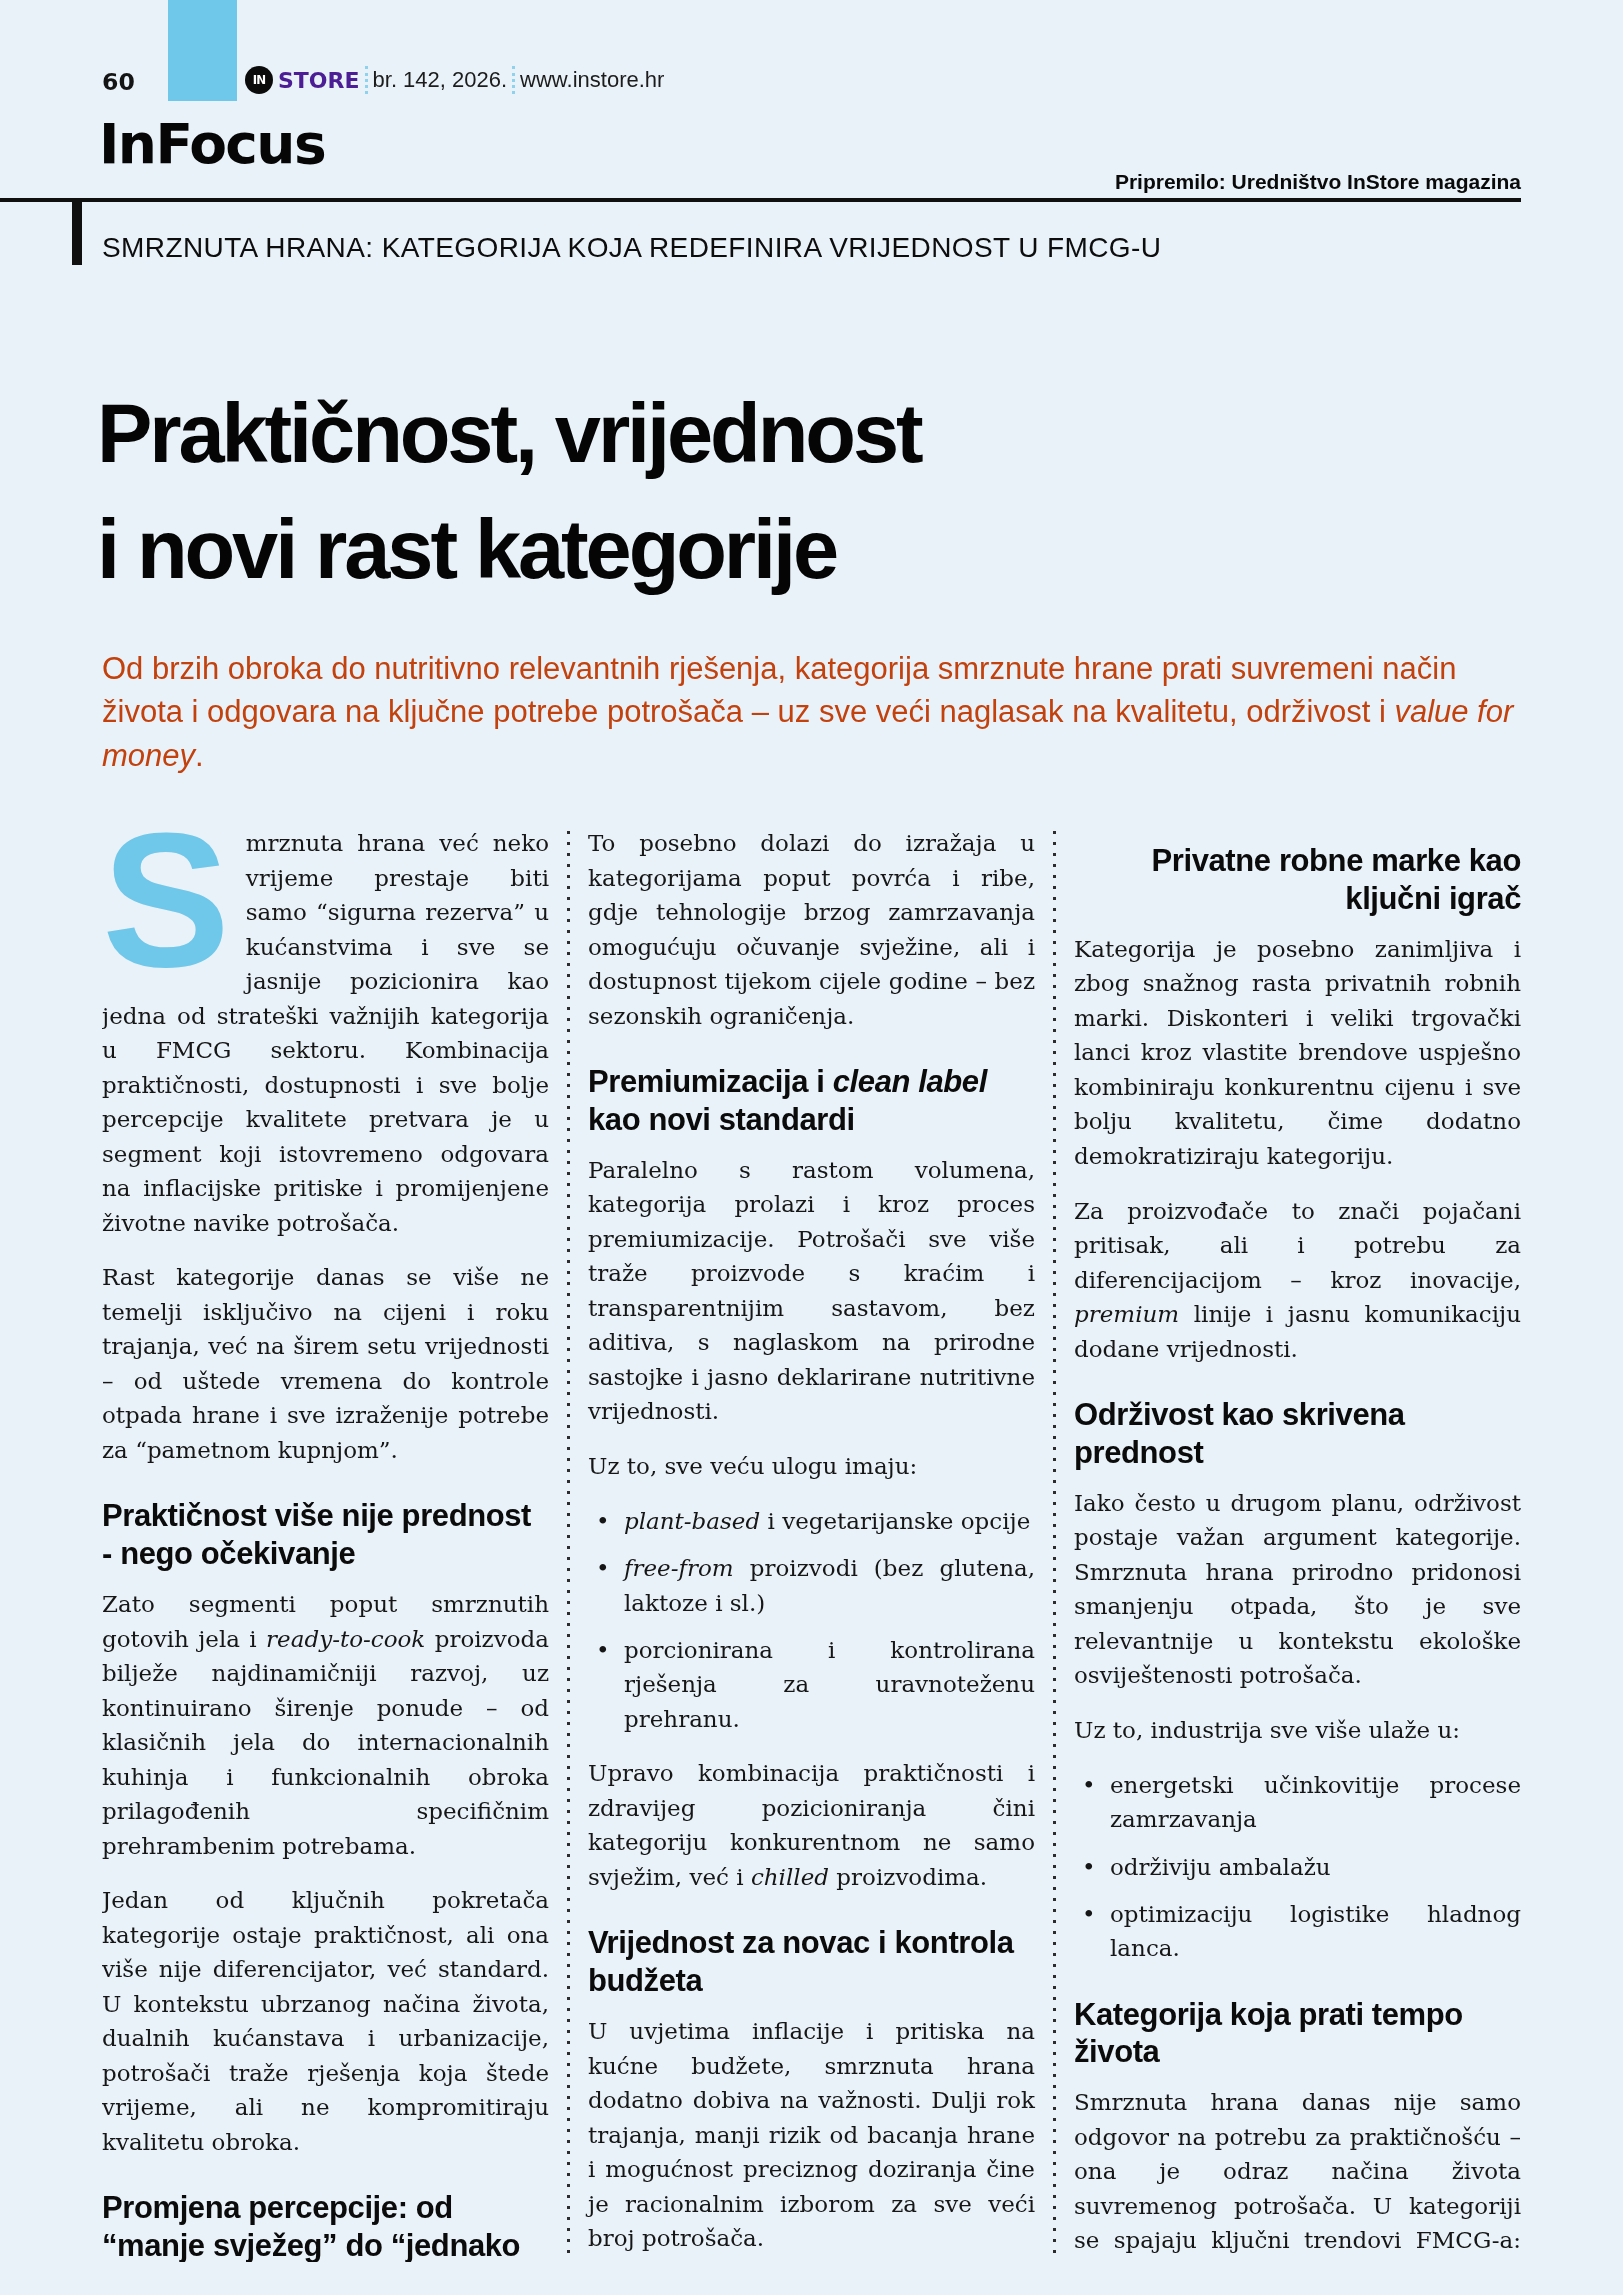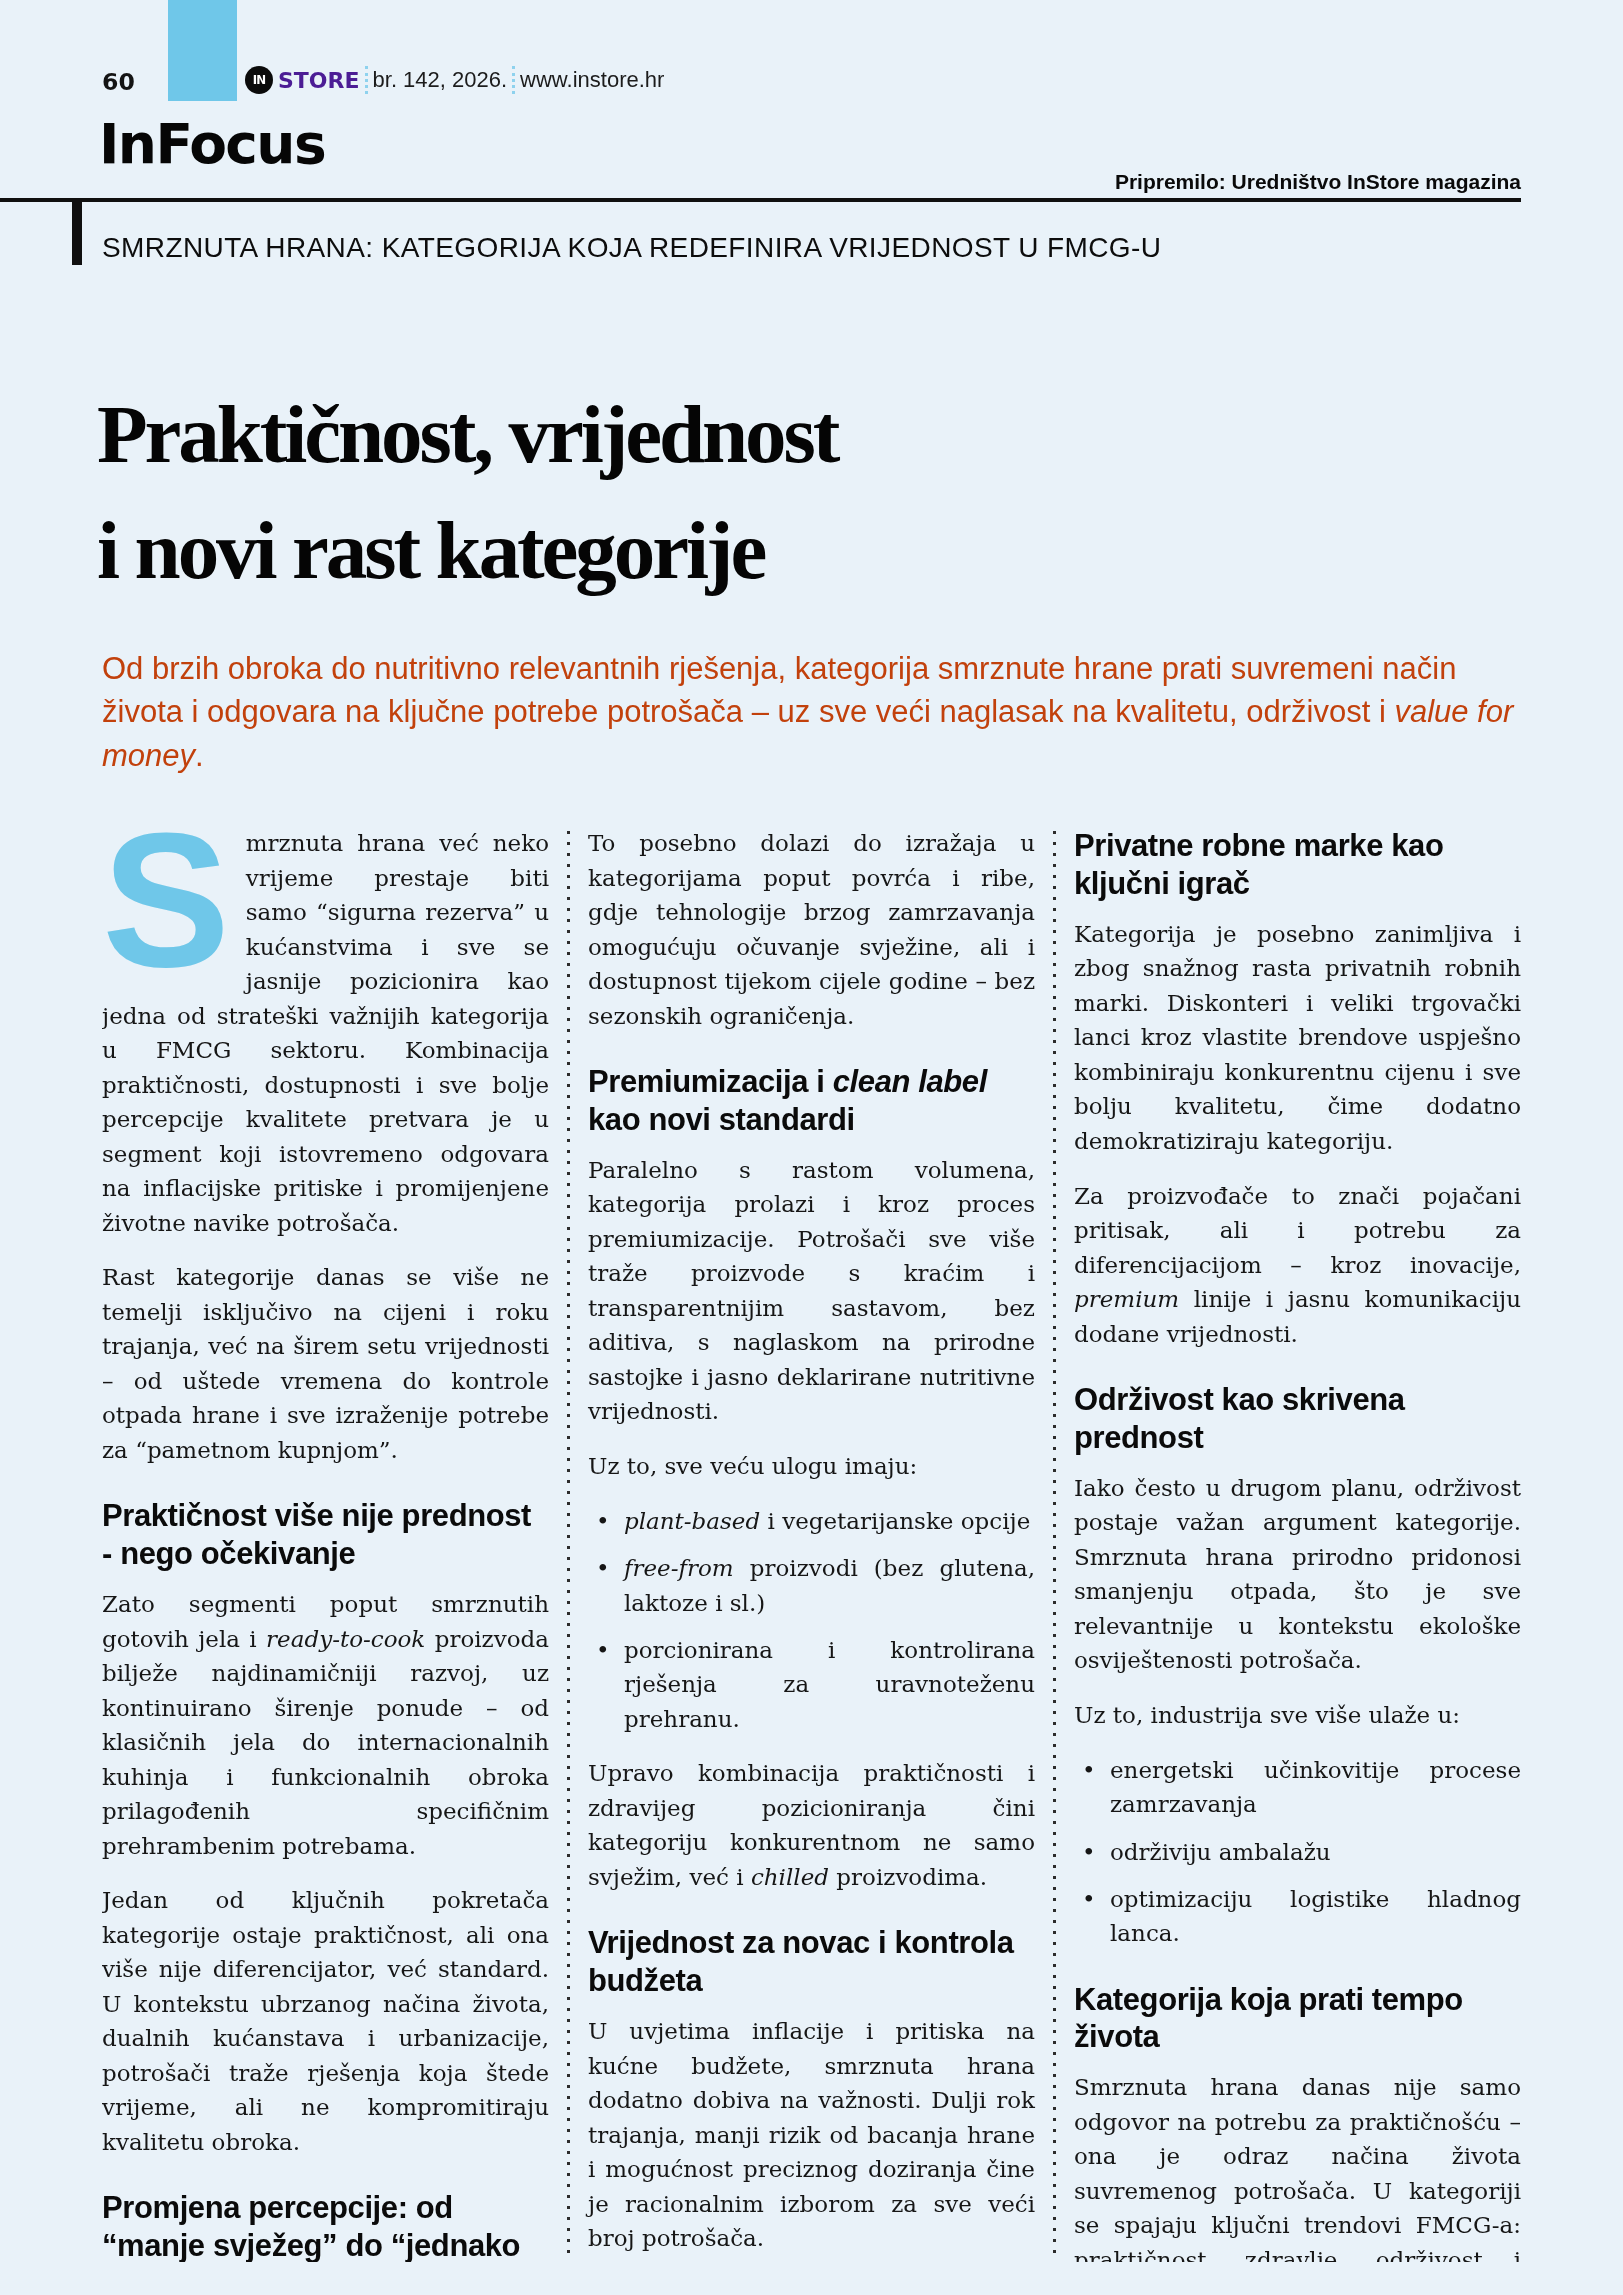--- a/index.html
+++ b/index.html
@@ -21,41 +21,41 @@
   .logo-store{font-family:"DejaVu Sans",sans-serif;font-weight:bold;font-size:22px;letter-spacing:0px;color:#4c1d95;}
   .dot-sep{width:0;height:28px;border-left:3.1px dotted #8ed2ee;}
   .issue,.website{font-size:22px;color:#1c1c1c;}
   .section-title{position:absolute;left:99px;top:112px;font-family:"DejaVu Sans",sans-serif;
     font-weight:bold;font-size:55px;letter-spacing:-1.6px;color:#060606;}
   .byline{position:absolute;right:102px;top:170px;font-weight:bold;font-size:21px;color:#0a0a0a;}
   .top-rule{position:absolute;left:0;top:198px;width:1521px;height:3.9px;background:#101010;}
   .kicker-bar{position:absolute;left:72px;top:202px;width:10.2px;height:63px;background:#101010;}
   .kicker{position:absolute;left:102px;top:232px;font-size:28px;letter-spacing:0.4px;color:#0d0d0d;}
   
-  .headline{position:absolute;left:97px;top:320px;font-family:Liberation Serif, serif;
+  .headline{position:absolute;left:97px;top:320px;font-family:Liberation Sans, sans-serif;
     font-weight:bold;font-size:83px;line-height:1.4;letter-spacing:-3.1px;color:#050505;}
   .lead{position:absolute;left:102px;top:616px;width:1414px;font-size:31px;line-height:1.4;color:#c2410c;}
   .lead i{font-style:italic;}
   
   .columns{position:absolute;left:102px;top:826px;width:1419px;height:1436px;
     display:grid;grid-template-columns:repeat(3,1fr);column-gap:39px;overflow:hidden;}
   .vsep{position:absolute;top:4.7px;height:1425px;width:3.1px;
     background:repeating-linear-gradient(to bottom,#2c2c2c 0 3.1px,transparent 3.1px 11px);}
   .vsep.s1{left:465px;}
   .vsep.s2{left:951px;}
   .col{min-width:0;}
   .body-p{font-family:"DejaVu Serif",serif;font-size:23px;line-height:1.5;
     text-align:justify;margin:0 0 20.4px;color:#161616;}
   .body-p i{font-style:italic;}
   .dropcap{float:left;font-family:"Liberation Sans",sans-serif;font-weight:bold;
     font-size:192px;line-height:0.72;color:#6fc7e9;margin:4.7px 15.7px 0 0;}
   .subhead{font-family:"Liberation Sans",sans-serif;font-weight:bold;font-size:31px;
     line-height:1.22;letter-spacing:-0.4px;margin:30px 0 14px;color:#0b0b0b;text-align:left;}
   .subhead i{font-style:italic;}
-  .col > .subhead:first-child{margin-top:1px;}
+  .col > .subhead:first-child{margin-top:16px;text-align:right;}
   .bullets{list-style:none;margin:0 0 20.4px;padding:0;font-family:"DejaVu Serif",serif;
     font-size:23px;line-height:1.5;color:#161616;}
   .bullets li{position:relative;padding-left:36px;margin:0 0 12.6px;text-align:justify;}
   .bullets li::before{content:"\2022";position:absolute;left:7.9px;top:0;}
   .bullets li i{font-style:italic;}
 </style>
 </head>
 <body>
 
 <div>

